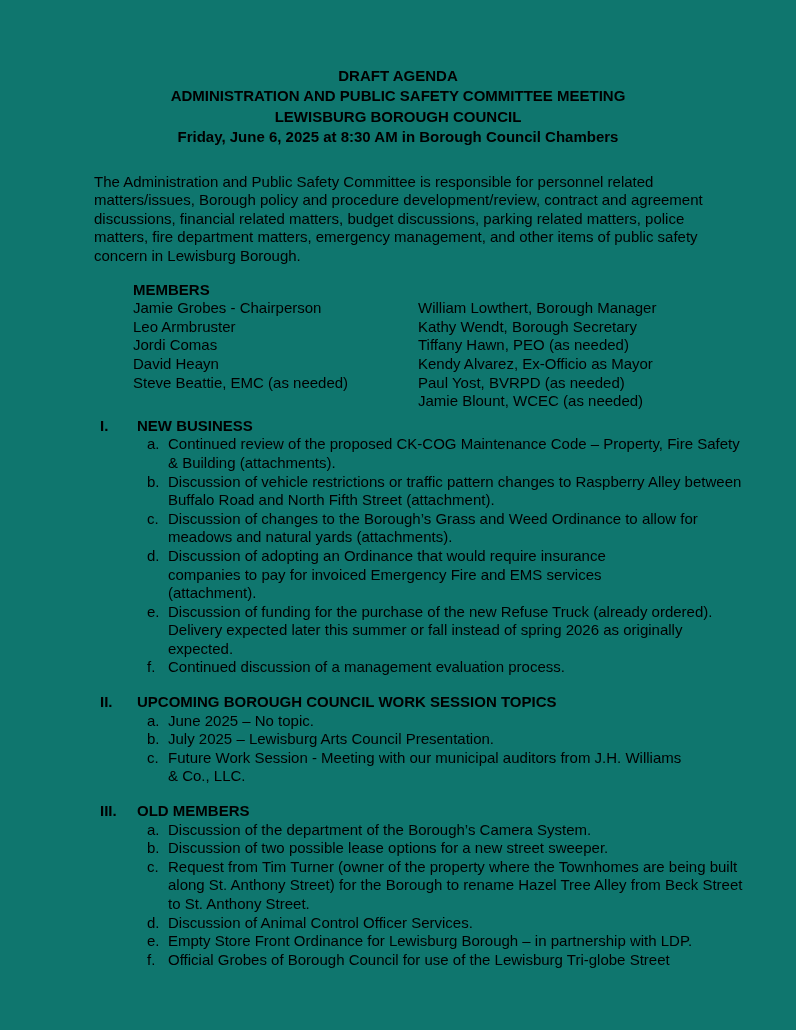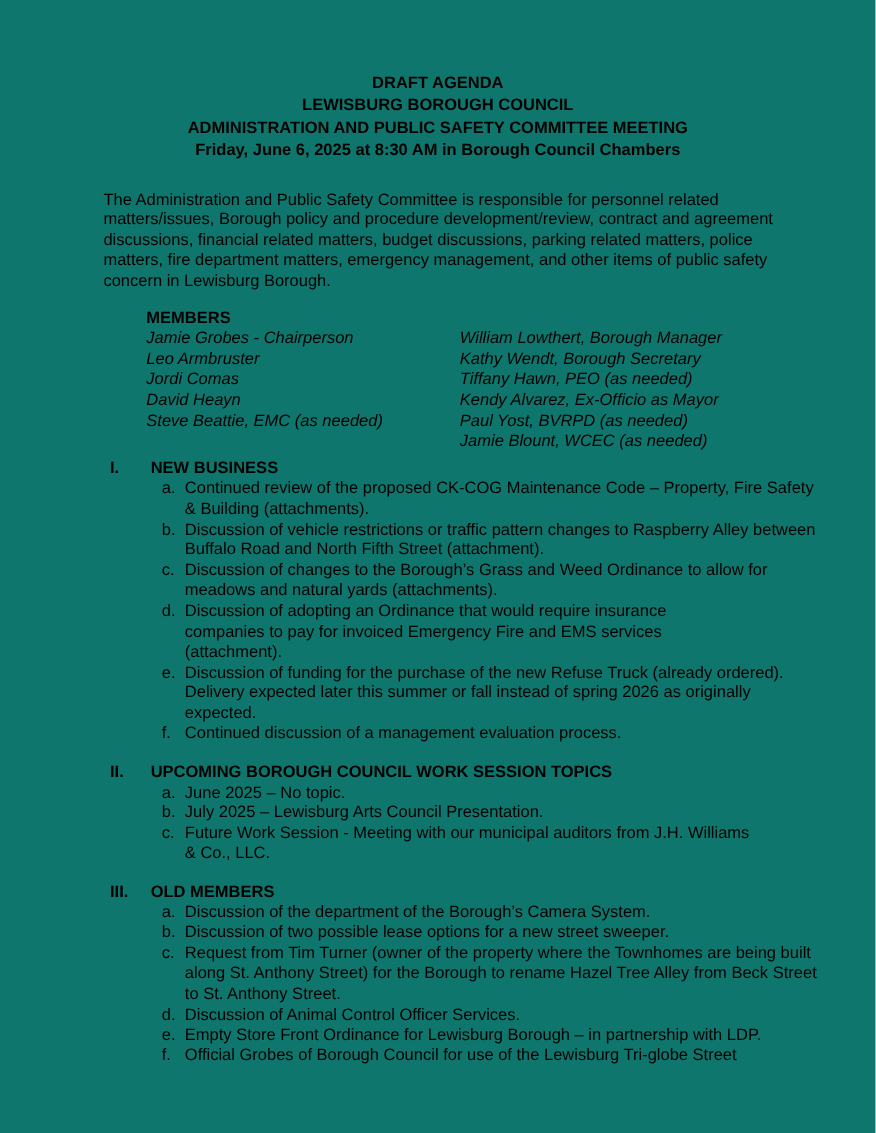--- a/index.html
+++ b/index.html
@@ -32,21 +32,20 @@
   }
   .members {
     margin: 15px 0 0 39px;
   }
   .members-heading {
     font-weight: bold;
   }
   .members-grid {
     display: grid;
     grid-template-columns: 285px auto;
-    font-style: italic;
   }
   .member-name {
     white-space: nowrap;
   }
   .sections .section { margin-top: 16px; }
   .sections .section.first { margin-top: 6px; }
   .section-head {
     display: flex;
     font-weight: bold;
     padding-left: 6px;
@@ -69,22 +68,22 @@
   }
   .item-text b { font-weight: normal; }
 </style>
 </head>
 <body>
 
 <div class="page">
 
   <header class="doc-header">
     <div>DRAFT AGENDA</div>
+    <div>ADMINISTRATION AND PUBLIC SAFETY COMMITTEE MEETING</div>
     <div>LEWISBURG BOROUGH COUNCIL</div>
-    <div>ADMINISTRATION AND PUBLIC SAFETY COMMITTEE MEETING</div>
     <div>Friday, June 6, 2025 at 8:30 AM in Borough Council Chambers</div>
   </header>
 
   <p class="intro">The Administration and Public Safety Committee is responsible for personnel related matters/issues, Borough policy and procedure development/review, contract and agreement discussions, financial related matters, budget discussions, parking related matters, police matters, fire department matters, emergency management, and other items of public safety concern in Lewisburg Borough.</p>
 
   <div class="members">
     <div class="members-heading">MEMBERS</div>
     <div class="members-grid">
         <div class="member-name">Jamie Grobes - Chairperson</div>
         <div class="member-name">William Lowthert, Borough Manager</div>

